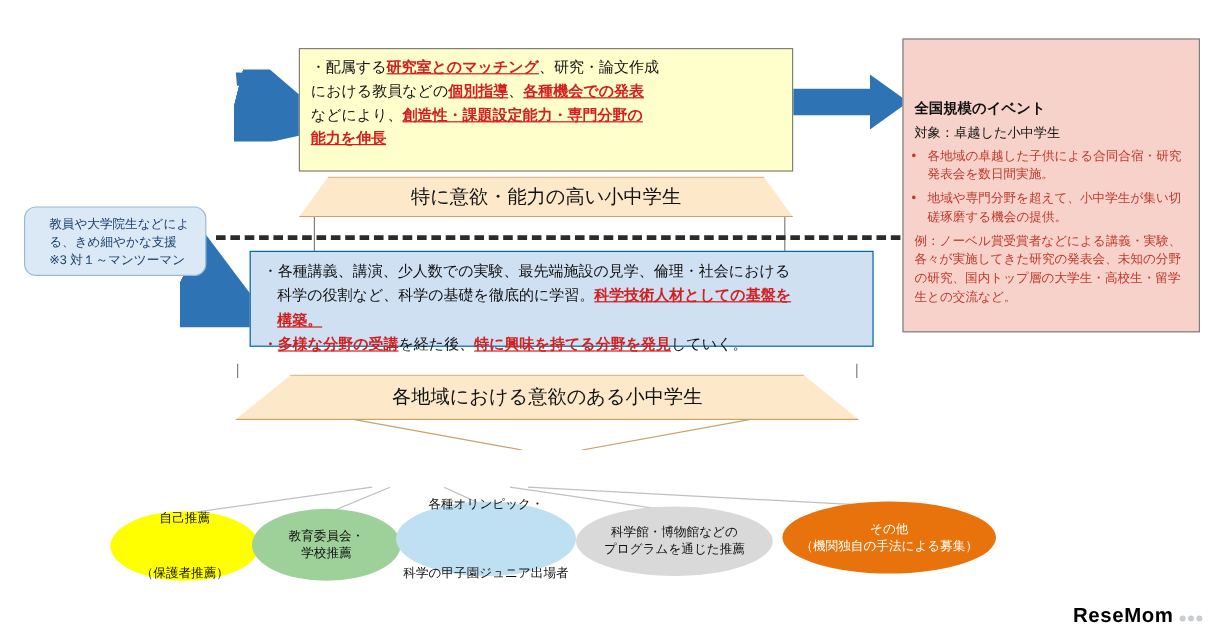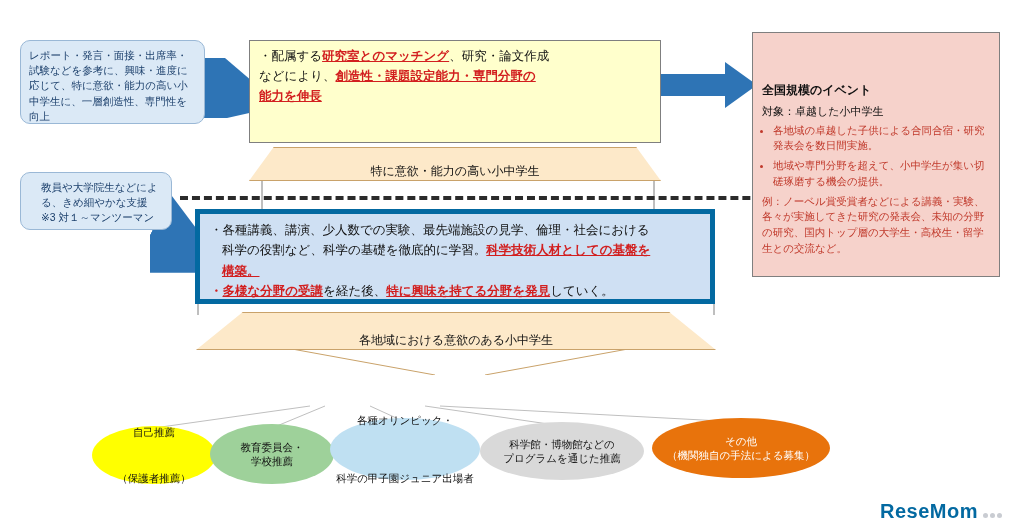--- a/index.html
+++ b/index.html
@@ -24,37 +24,37 @@
     left:249px;top:40px;width:412px;height:103px;
     background:#ffffcc;border:1px solid #7f7f7f;
     font-size:12.5px;line-height:1.58;color:#111;padding:6px 8px 6px 9px;
   }
   .rb{color:#d21f1f;font-weight:bold;}
   .u{ text-decoration:underline;}
 
   
   .trap{
     background:#fde9c9;border:1px solid #c9a26a;
-    display:flex;align-items:flex-end;justify-content:center;
-    font-size:12px;color:#111;
+    display:flex;align-items:center;justify-content:center;
+    font-size:16px;color:#111;
   }
   .trap1{left:249px;top:147px;width:412px;height:34px;
     clip-path:polygon(6% 0,94% 0,100% 100%,0 100%);}
   .trap2{left:196px;top:312px;width:520px;height:38px;
     clip-path:polygon(9% 0,91% 0,100% 100%,0 100%);}
   .trap3{left:240px;top:372px;width:440px;height:34px;
     clip-path:polygon(44% 0,56% 0,100% 100%,0 100%);}
 
   
   .dash{left:180px;top:196px;width:690px;border-top:4px dashed #2b2b2b;height:0;}
 
   
   .box-mid{
-    left:195px;top:209px;width:520px;height:95px;
-    background:#cfe0f3;border:5px solid #0369a1;
+    left:208px;top:209px;width:520px;height:80px;
+    background:#cfe0f3;border:1px solid #0369a1;
     font-size:12.5px;line-height:1.62;color:#111;padding:6px 10px;
   }
 
   
   .box-right{
     left:752px;top:32px;width:248px;height:245px;
     background:#f6d2cb;border:1px solid #7f7f7f;
     padding:8px 9px;font-size:10.5px;line-height:1.5;color:#111;
   }
   .box-right .ttl{font-weight:bold;font-size:12px;margin-bottom:4px;margin-top:40px;}
@@ -72,21 +72,21 @@
     align-items:center;justify-content:center;text-align:center;
     font-size:10.5px;line-height:1.35;color:#111;
   }
   .e1{left:92px;top:426px;width:124px;height:58px;background:#ffff00;gap:32px;}
   .e2{left:210px;top:424px;width:124px;height:60px;background:#9ed19a;}
   .e3{left:330px;top:418px;width:150px;height:62px;background:#bfe0f2;gap:43px;}
   .e4{left:480px;top:422px;width:164px;height:58px;background:#d9d9d9;}
   .e5{left:652px;top:418px;width:178px;height:60px;background:#e8730c;color:#fff;}
 
   
-  .wm{right:14px;bottom:8px;font-size:20px;font-weight:bold;color:#0369a1;letter-spacing:.5px;}
+  .wm{right:14px;bottom:8px;font-size:17px;font-weight:bold;color:#000000;letter-spacing:.5px;}
   .wm .dots{display:inline-block;margin-left:3px;}
   .wm .dots i{display:inline-block;width:5px;height:5px;border-radius:50%;background:#c9ccd2;margin-left:2px;}
 </style>
 </head>
 <body>
 
 <div id="stage">
 
   <svg class="abs curve" style="left:195px;top:58px;width:62px;height:60px;">
     <defs>
@@ -115,30 +115,30 @@
   </svg>
 
   <svg class="abs" style="left:140px;top:404px;width:720px;height:26px;">
     <line x1="14" y1="24" x2="170" y2="2" stroke="#bfbfbf" stroke-width="1"></line>
     <line x1="132" y1="24" x2="185" y2="2" stroke="#bfbfbf" stroke-width="1"></line>
     <line x1="265" y1="18" x2="230" y2="2" stroke="#bfbfbf" stroke-width="1"></line>
     <line x1="422" y1="22" x2="285" y2="2" stroke="#bfbfbf" stroke-width="1"></line>
     <line x1="600" y1="18" x2="300" y2="2" stroke="#bfbfbf" stroke-width="1"></line>
   </svg>
 
-  <div class="abs callout c1">
-    <span>レポート・発言・面接・出席率・試験などを参考に、興味・進度に応じて、特に意欲・能力の高い小中学生に、一層創造性、専門性を向上</span>
-  </div>
   <div class="abs callout c2">
     <span>教員や大学院生などによる、きめ細やかな支援 ※3 対１～マンツーマン</span>
   </div>
 
   <div class="abs box-top">
     <div>
       <span>・配属する</span><span class="rb u">研究室とのマッチング</span><span>、研究・論文作成</span>
+    </div>
+    <div>
+      <span>における教員などの</span><span class="rb u">個別指導</span><span>、</span><span class="rb u">各種機会での発表</span>
     </div>
     <div>
       <span>などにより、</span><span class="rb u">創造性・課題設定能力・専門分野の</span>
     </div>
     <div>
       <span class="rb u">能力を伸長</span>
     </div>
   </div>
 
   <svg class="abs bigarrow" viewBox="0 0 96 46">

